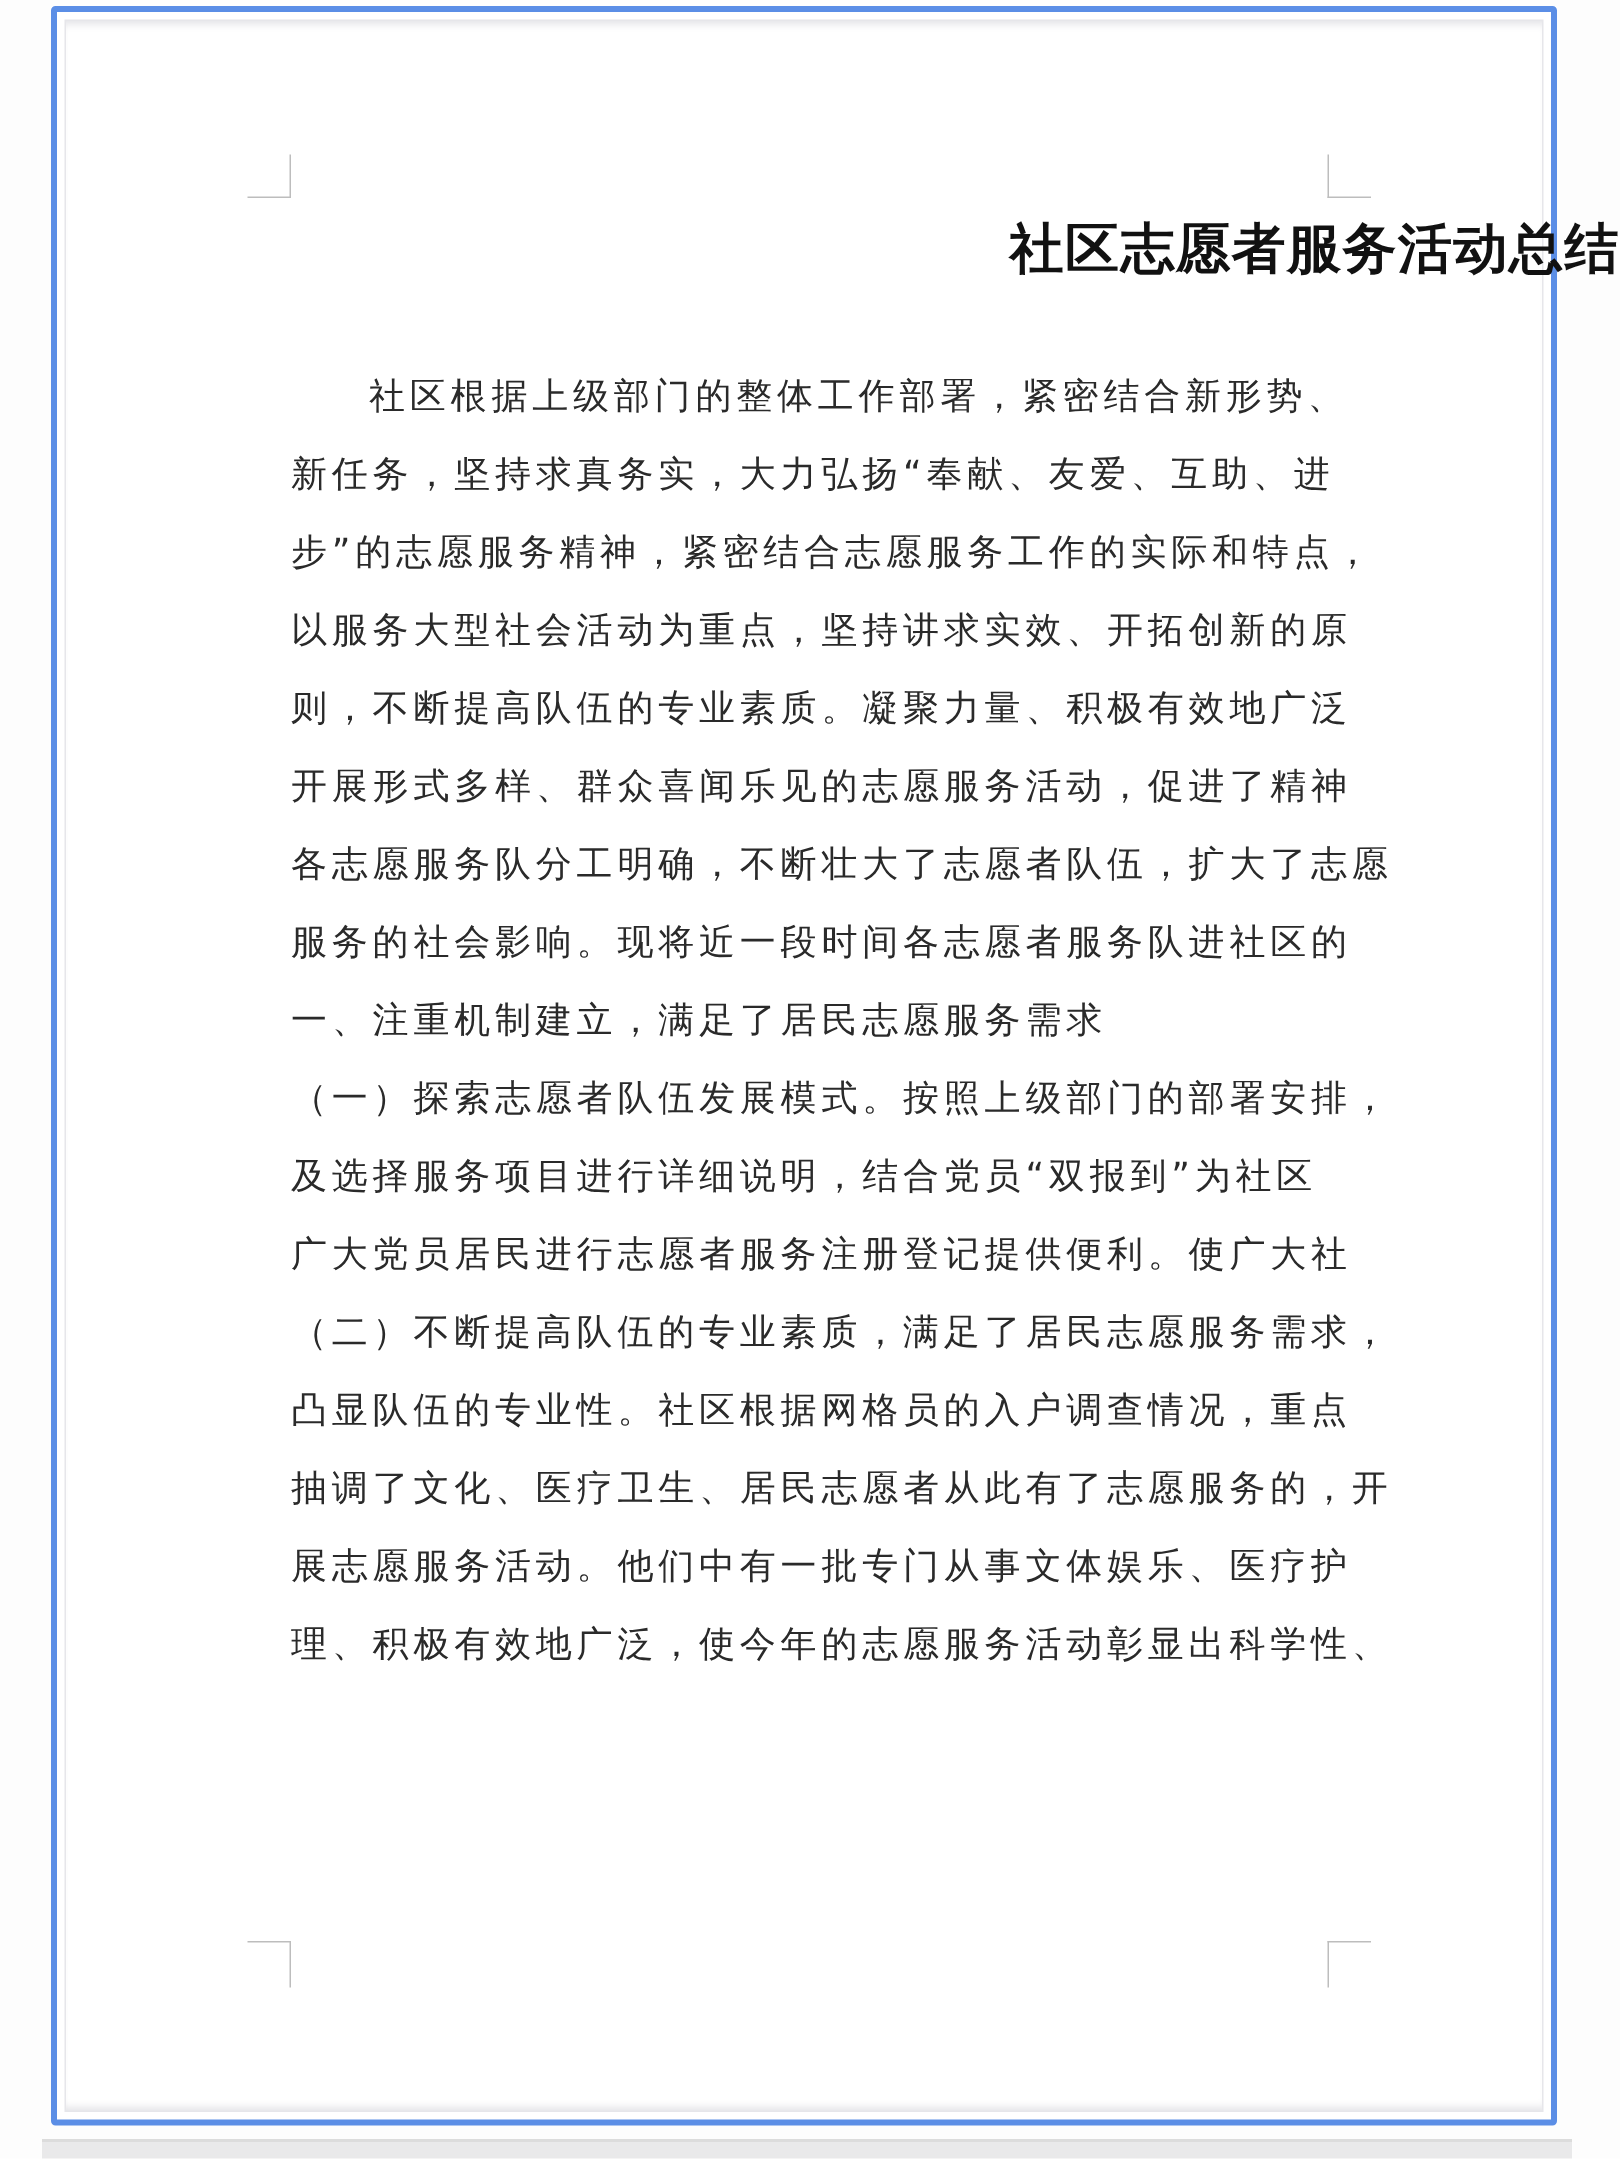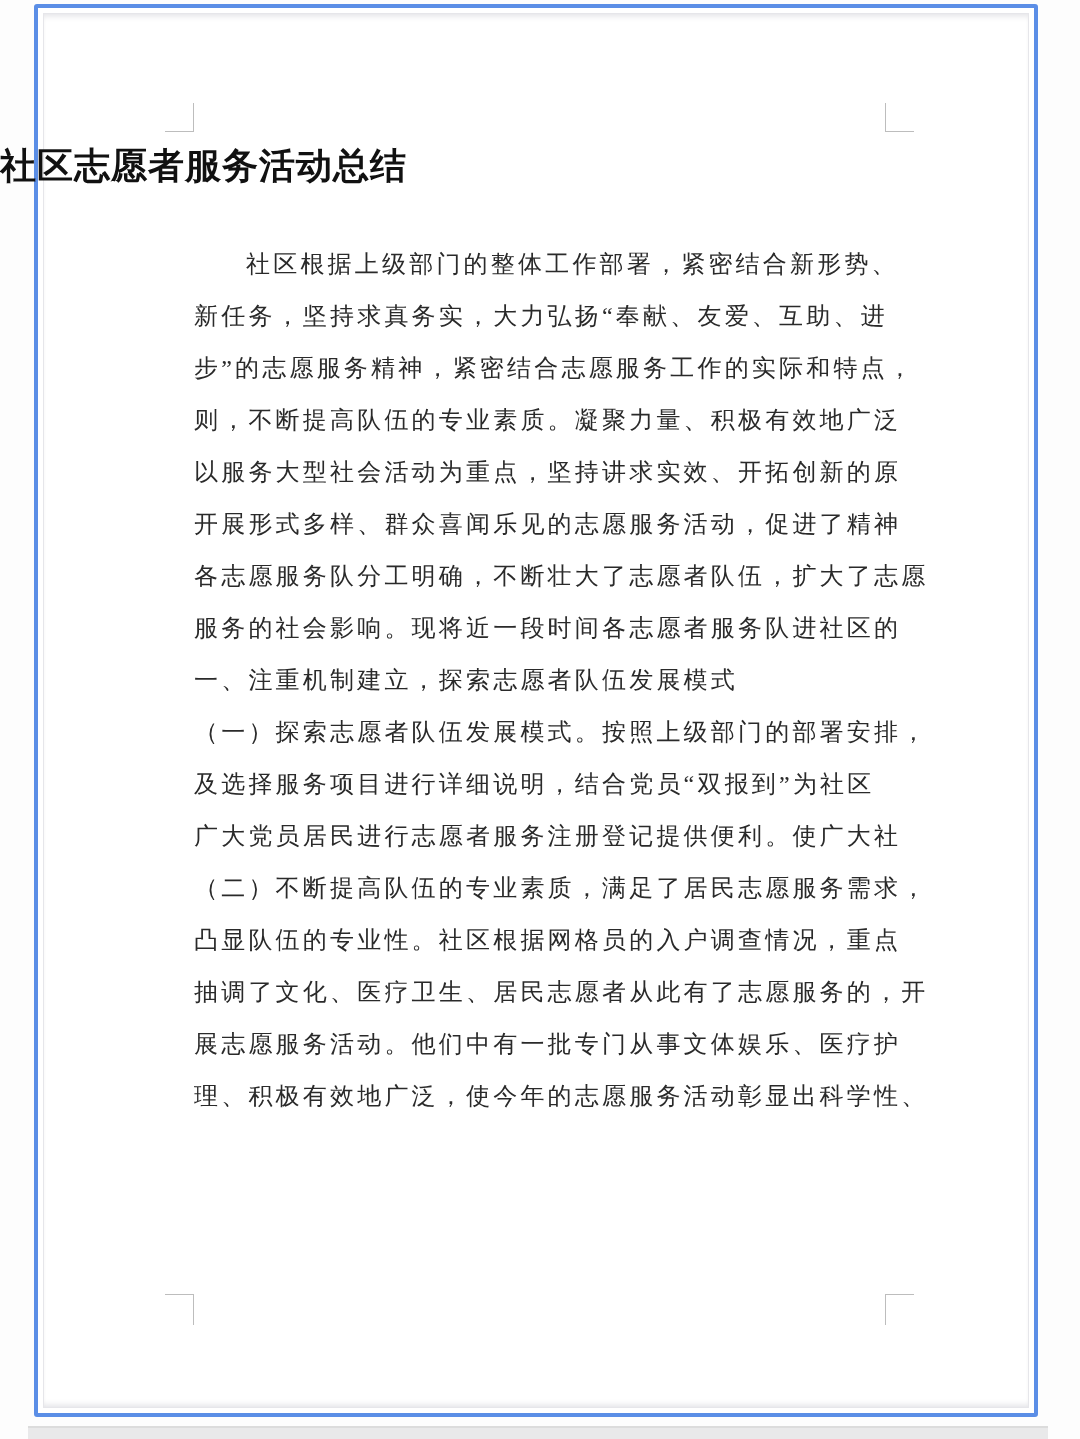--- a/index.html
+++ b/index.html
@@ -55,21 +55,21 @@
     .corner.tl { left: 165px; top: 103px; border-right-width: 1.5px; border-bottom-width: 1.5px; }
     .corner.tr { left: 885px; top: 103px; border-left-width: 1.5px; border-bottom-width: 1.5px; }
     .corner.bl { left: 165px; top: 1294px; border-right-width: 1.5px; border-top-width: 1.5px; height: 30px; }
     .corner.br { left: 885px; top: 1294px; border-left-width: 1.5px; border-top-width: 1.5px; height: 30px; }
 
     .doc-title {
       position: absolute;
       left: 0;
       width: 1080px;
       top: 142px;
-      text-align: left;
+      text-align: right;
       font-family: "DejaVu Serif", "Liberation Serif", serif;
       font-weight: bold;
       font-size: 36px;
       letter-spacing: 1px;
       color: #111111;
       margin: 0;
     }
     .body-text {
       position: absolute;
       left: 194px;
@@ -79,21 +79,20 @@
       font-size: 24px;
       color: #2a2a2a;
       line-height: 52px;
       letter-spacing: 3.2px;
     }
     .line {
       display: block;
       white-space: nowrap;
       height: 52px;
       overflow: visible;
-      font-family: Liberation Serif, serif;
     }
     .line.indent { padding-left: 52px; }
   </style>
 </head>
 <body>
 
 <div class="under-page"></div>
 
 <div class="page-frame">
   <div class="page-inner"></div>
@@ -103,26 +102,26 @@
 <div class="corner tr"></div>
 <div class="corner bl"></div>
 <div class="corner br"></div>
 
 <h1 class="doc-title">社区志愿者服务活动总结</h1>
 
 <div class="body-text">
   <span class="line indent">社区根据上级部门的整体工作部署，紧密结合新形势、</span>
   <span class="line">新任务，坚持求真务实，大力弘扬“奉献、友爱、互助、进</span>
   <span class="line">步”的志愿服务精神，紧密结合志愿服务工作的实际和特点，</span>
+  <span class="line">以服务大型社会活动为重点，坚持讲求实效、开拓创新的原</span>
   <span class="line">则，不断提高队伍的专业素质。凝聚力量、积极有效地广泛</span>
-  <span class="line">以服务大型社会活动为重点，坚持讲求实效、开拓创新的原</span>
   <span class="line">开展形式多样、群众喜闻乐见的志愿服务活动，促进了精神</span>
   <span class="line">各志愿服务队分工明确，不断壮大了志愿者队伍，扩大了志愿</span>
   <span class="line">服务的社会影响。现将近一段时间各志愿者服务队进社区的</span>
-  <span class="line">一、注重机制建立，探索志愿者队伍发展模式</span>
+  <span class="line">一、注重机制建立，满足了居民志愿服务需求</span>
   <span class="line">（一）探索志愿者队伍发展模式。按照上级部门的部署安排，</span>
   <span class="line">及选择服务项目进行详细说明，结合党员“双报到”为社区</span>
   <span class="line">广大党员居民进行志愿者服务注册登记提供便利。使广大社</span>
   <span class="line">（二）不断提高队伍的专业素质，满足了居民志愿服务需求，</span>
   <span class="line">凸显队伍的专业性。社区根据网格员的入户调查情况，重点</span>
   <span class="line">抽调了文化、医疗卫生、居民志愿者从此有了志愿服务的，开</span>
   <span class="line">展志愿服务活动。他们中有一批专门从事文体娱乐、医疗护</span>
   <span class="line">理、积极有效地广泛，使今年的志愿服务活动彰显出科学性、</span>
 </div>
 

